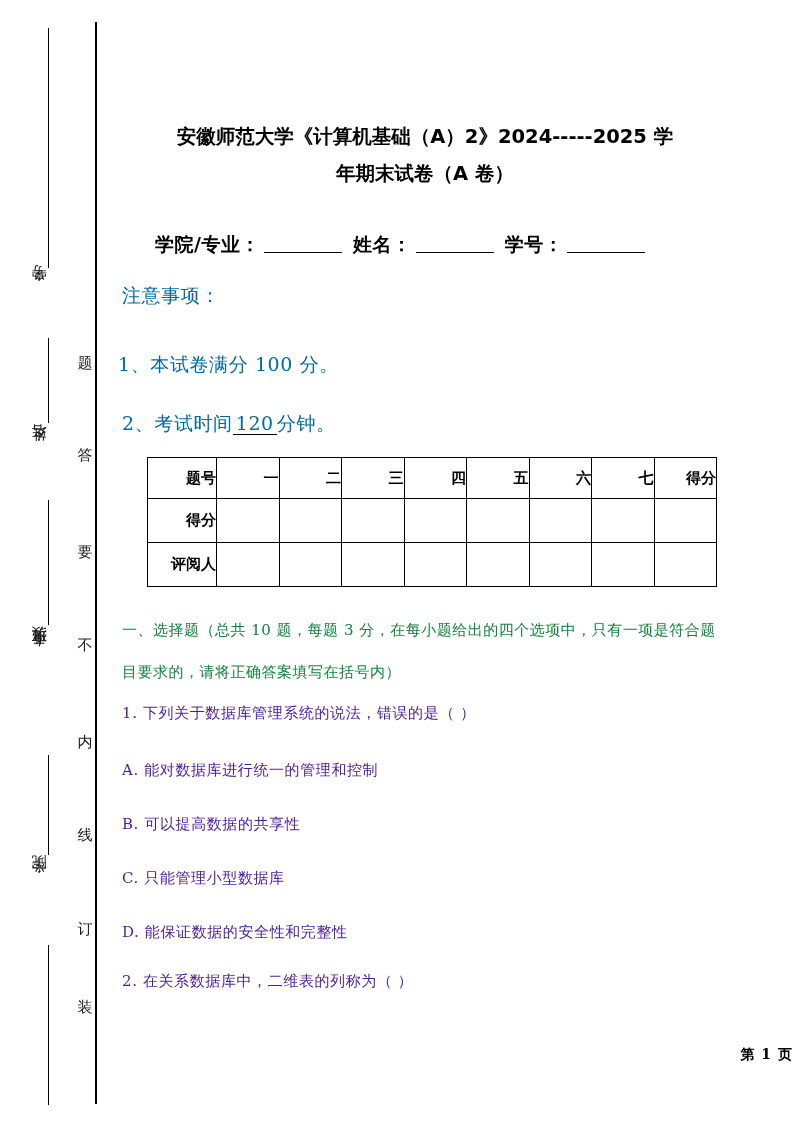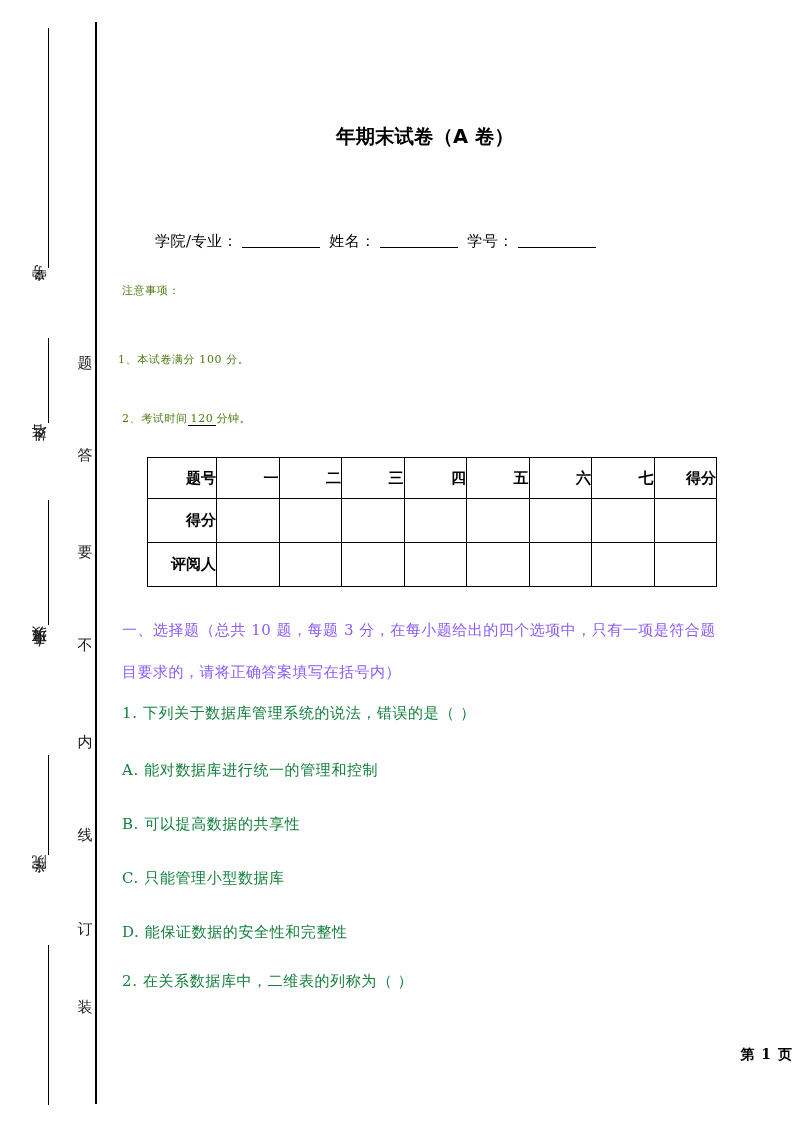--- a/index.html
+++ b/index.html
@@ -83,38 +83,38 @@
     text-align: center;
     letter-spacing: 0px;
   }
   #doc-title .ln2 { display: block; }
 
   #ident-line {
     position: absolute;
     left: 45px;
     top: 232px;
     font-family: "DejaVu Serif", "Liberation Serif", serif;
-    font-weight: normal;
-    font-size: 15px;
+    font-weight: bold;
+    font-size: 19px;
     letter-spacing: 0.5px;
     white-space: nowrap;
   }
   #ident-line .fill {
     display: inline-block;
     border-bottom: 1.5px solid #000;
     width: 78px;
     vertical-align: -2px;
     margin: 0 4px;
   }
 
   .body-text {
     position: absolute;
     font-family: "DejaVu Serif", "Liberation Serif", serif;
-    font-size: 11px;
-    color: #4d7c0f;
+    font-size: 19px;
+    color: #0369a1;
     letter-spacing: 0.6px;
     white-space: nowrap;
   }
   #notice-heading { left: 12px; top: 283px; }
   #notice-1 { left: 8px; top: 352px; }
   #notice-2 { left: 12px; top: 411px; }
   #notice-2 .ul {
     border-bottom: 1.3px solid #000;
     padding: 0 3px;
     margin-top: 20px;
@@ -146,30 +146,30 @@
   
   #section-intro {
     position: absolute;
     left: 12px;
     top: 609px;
     width: 600px;
     font-family: "DejaVu Serif", "Liberation Serif", serif;
     font-size: 15px;
     line-height: 42px;
     letter-spacing: 0.5px;
-    color: #8b5cf6;
+    color: #15803d;
   }
 
   .q-line {
     position: absolute;
     left: 12px;
     font-family: "DejaVu Serif", "Liberation Serif", serif;
     font-size: 15px;
     letter-spacing: 0.6px;
-    color: #15803d;
+    color: #4c1d95;
     white-space: nowrap;
   }
   .q-num { font-family: "DejaVu Serif", "Liberation Serif", serif; }
 
   #q1-stem { top: 704px; }
   #q1-a    { top: 761px; }
   #q1-b    { top: 815px; }
   #q1-c    { top: 869px; }
   #q1-d    { top: 923px; }
   #q2-stem { top: 972px; }
@@ -210,20 +210,21 @@
   <div class="v-char" style="left:76px; top:638px;">不</div>
   <div class="v-char" style="left:76px; top:735px;">内</div>
   <div class="v-char" style="left:76px; top:828px;">线</div>
   <div class="v-char" style="left:76px; top:922px;">订</div>
   <div class="v-char" style="left:76px; top:1000px;">装</div>
 </div>
 
 <div id="sheet">
 
   <div id="doc-title">
+    <span>安徽师范大学《计算机基础（A）2》2024-----2025 学</span>
     <span class="ln2">年期末试卷（A 卷）</span>
   </div>
 
   <div id="ident-line">
     <span>学院/专业：</span><span class="fill"></span>
     <span>姓名：</span><span class="fill"></span>
     <span>学号：</span><span class="fill"></span>
   </div>
 
   <div class="body-text" id="notice-heading">注意事项：</div>

